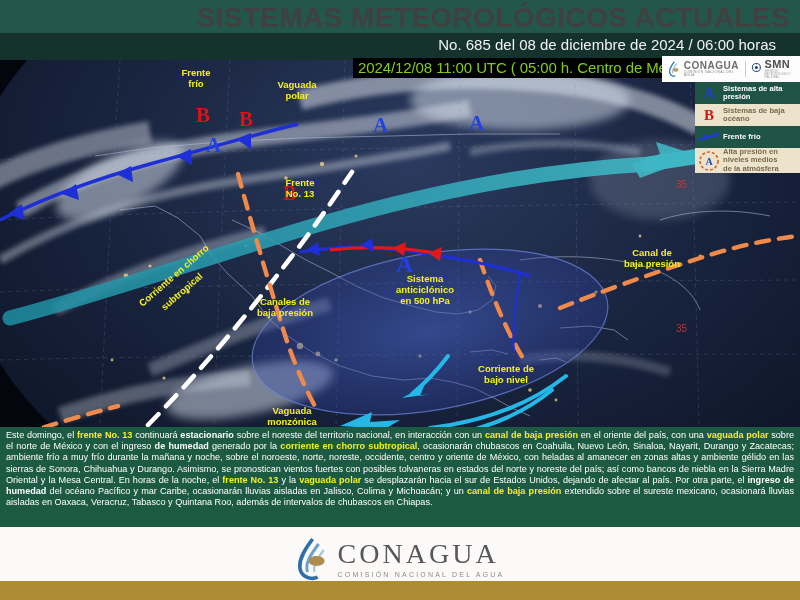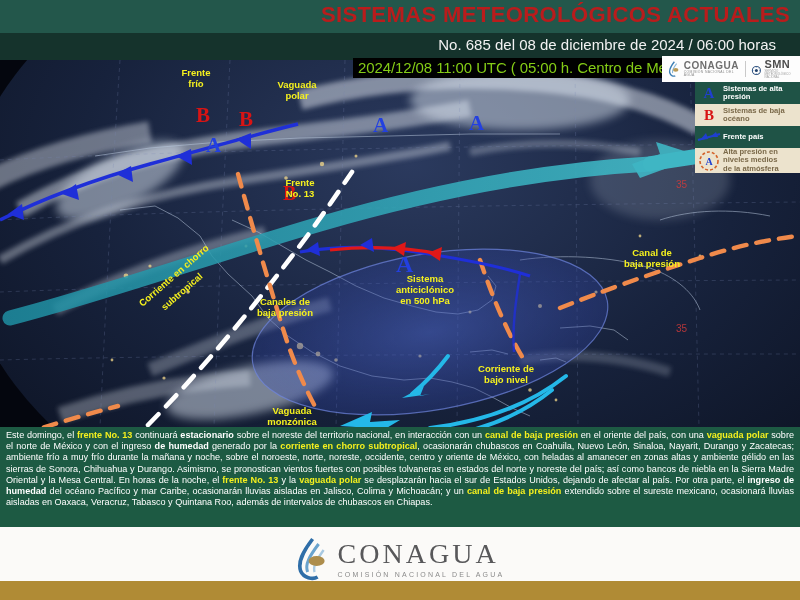--- a/index.html
+++ b/index.html
@@ -11,21 +11,21 @@
   }
   #page{position:relative;width:800px;height:600px;overflow:hidden;background:#fff;}
 
   
   .hdr-top{
     position:absolute;left:0;top:0;width:800px;height:33px;
     background:#23574b;
   }
   .hdr-title{
     position:absolute;right:10px;top:2px;
-    color:#b91c1c;font-size:22px;font-weight:bold;letter-spacing:.4px;
+    color:#404040;font-size:28px;font-weight:bold;letter-spacing:.4px;
     white-space:nowrap;
   }
   .hdr-sub{
     position:absolute;left:0;top:33px;width:800px;height:27px;
     background:#15332c;
   }
   .hdr-sub-txt{
     position:absolute;right:24px;top:36px;
     color:#f2f2f2;font-size:15px;white-space:nowrap;
   }
@@ -48,21 +48,21 @@
   
   .logobar{
     position:absolute;right:0;top:56px;width:138px;height:26px;
     background:#fdfdfd;z-index:45;display:flex;align-items:center;
   }
   .logo-conagua{display:flex;align-items:center;gap:3px;padding-left:6px;}
   .logo-drop{width:14px;height:18px;position:relative;}
   .logo-conagua-txt{font-size:10px;color:#6e6e6e;font-weight:bold;letter-spacing:.5px;line-height:1;}
   .logo-conagua-sub{font-size:3.4px;color:#8b8b8b;letter-spacing:.35px;line-height:1;}
   .logo-div{width:1px;height:16px;background:#c9c9c9;margin:0 5px;}
-  .logo-smn{display:flex;align-items:flex-end;gap:3px;}
+  .logo-smn{display:flex;align-items:flex-start;gap:3px;}
   .logo-smn-txt{font-size:11px;color:#4e4e4e;font-weight:bold;letter-spacing:.3px;line-height:1;}
   .logo-smn-sub{font-size:2.9px;color:#9a9a9a;line-height:1.15;}
 
   
   .legend{
     position:absolute;right:0;top:82px;width:105px;z-index:42;
     font-size:7.6px;
   }
   .lg-row{display:flex;align-items:center;min-height:22px;}
   .lg-row.dark{background:#1f5346;}
@@ -361,21 +361,21 @@
     </div>
 
     <div class="lg-row dark">
       <div class="lg-ico">
         <svg width="24" height="12" viewBox="0 0 24 12">
           <path d="M1,9 L23,3" stroke="#1f3fd0" stroke-width="2"></path>
           <path d="M3,9 L9,2 L11,8 Z" fill="#1f3fd0"></path>
           <path d="M13,6 L19,1 L21,6 Z" fill="#1f3fd0"></path>
         </svg>
       </div>
-      <div class="lg-lbl">Frente país</div>
+      <div class="lg-lbl">Frente frío</div>
     </div>
 
 
 
     <div class="lg-row light">
       <div class="lg-ico">
         <svg width="22" height="22" viewBox="0 0 22 22">
           <circle cx="11" cy="11" r="9" fill="none" stroke="#d4622a" stroke-width="1.6" stroke-dasharray="3 2"></circle>
           <text x="11" y="15" font-size="10" font-weight="bold" fill="#1f3fd0" text-anchor="middle" font-family="Liberation Serif, serif">A</text>
         </svg>

